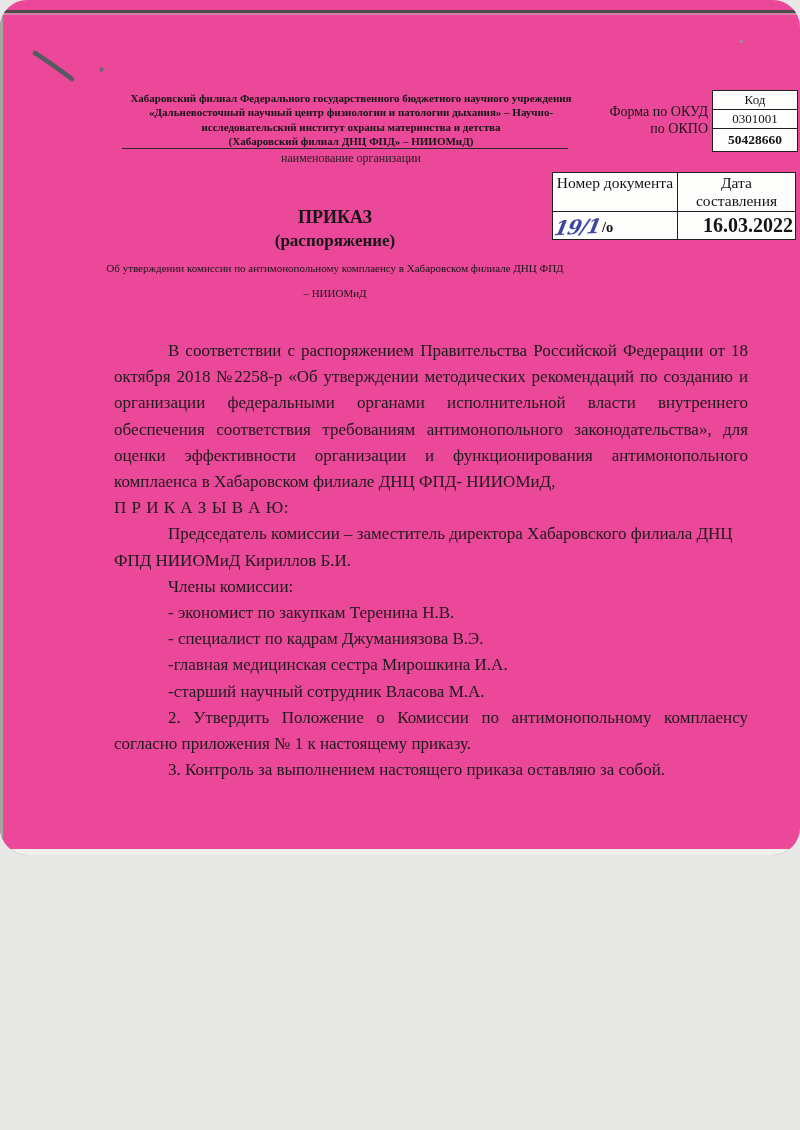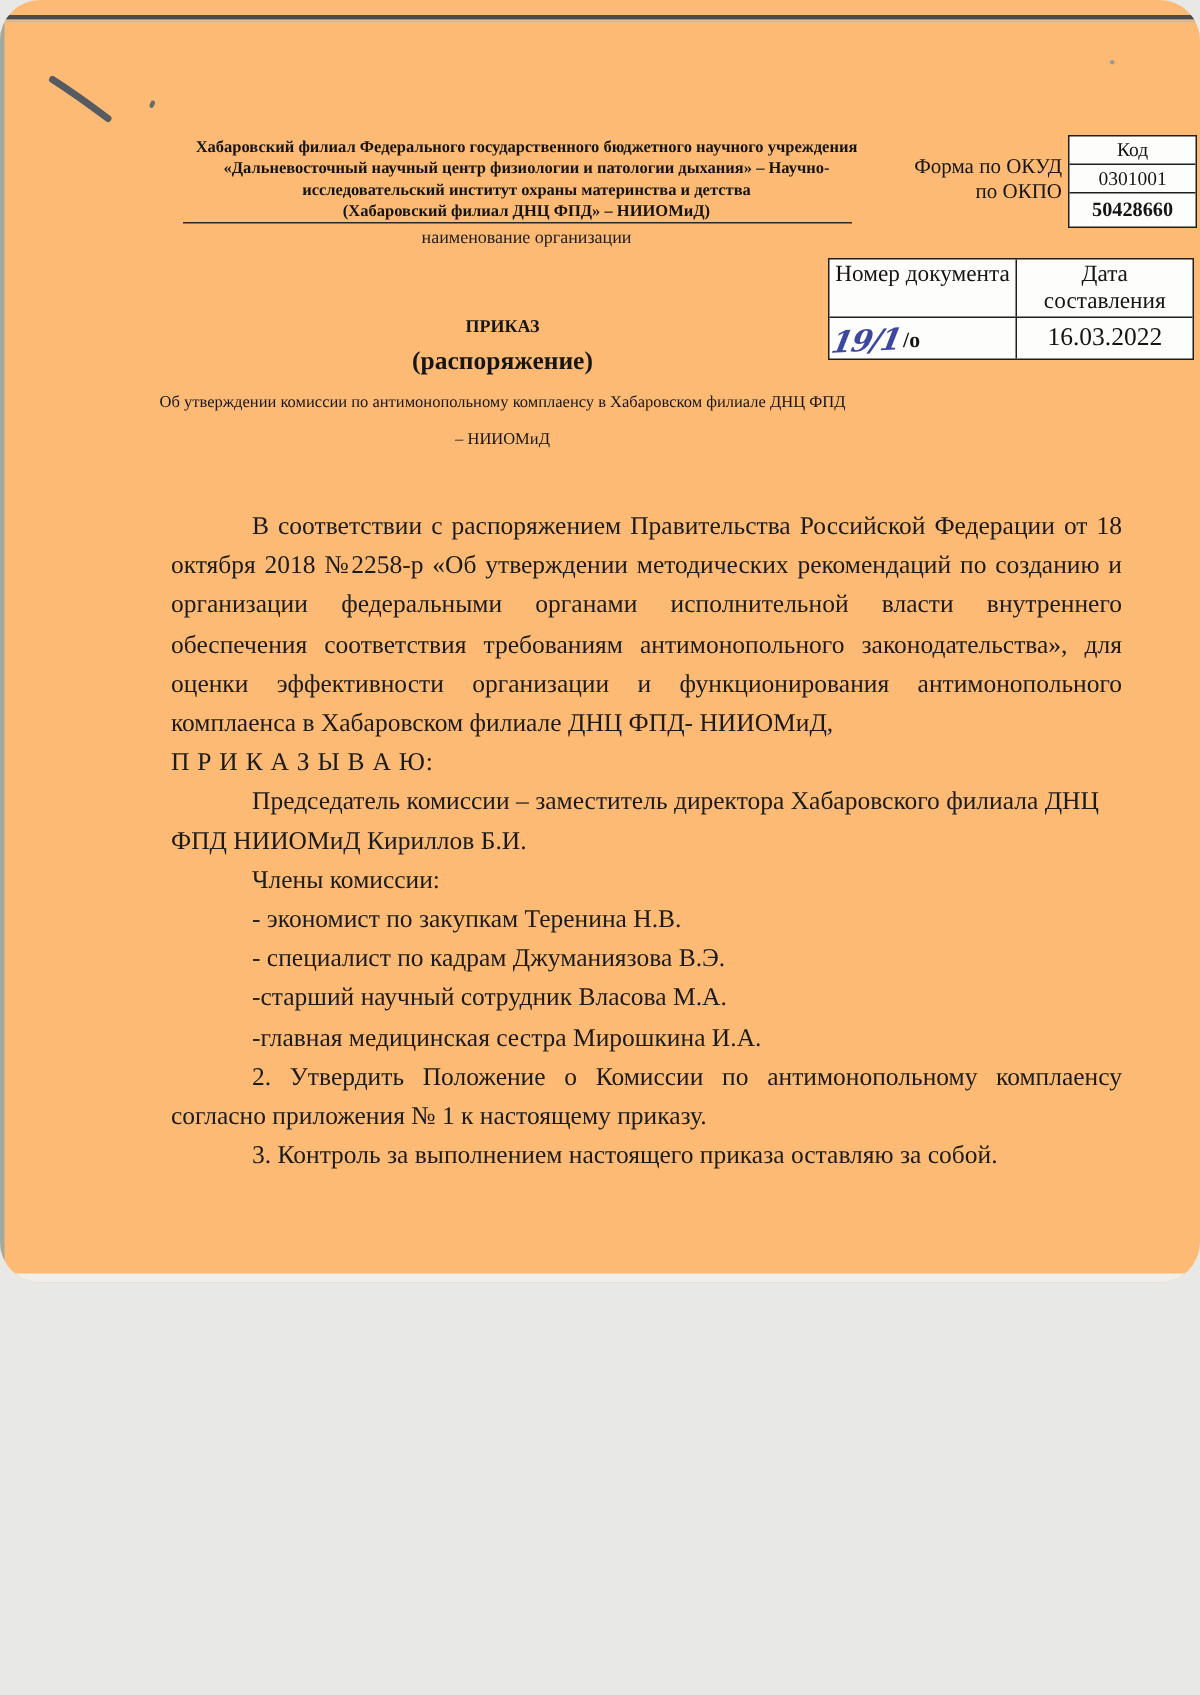--- a/index.html
+++ b/index.html
@@ -3,21 +3,21 @@
 <meta charset="utf-8">
 <style>
   html,body{margin:0;padding:0;}
   body{
     font-family:"Liberation Serif","DejaVu Serif",serif;
     background:#e8e8e6;
   }
   .page{
     position:relative;
     width:800px;height:855px;
-    background:#fdba74;
+    background:#ec4899;
     color:#1d1d1d;
     overflow:hidden;
     border-radius:27px;
   }
   
   .scan-top{position:absolute;left:0;top:10px;width:100%;height:3px;background:#4c4c4e;}
   .scan-top-soft{position:absolute;left:0;top:13px;width:100%;height:2px;background:#b9b9b9;opacity:.5;}
   .scan-left{position:absolute;left:0;top:0;width:3px;height:100%;background:#a4a9a0;}
   .scan-bottom{position:absolute;left:0;bottom:0;width:100%;height:6px;background:#efefec;}
   .pen-mark{position:absolute;left:28px;top:44px;}
@@ -65,25 +65,25 @@
   .doc-val{height:25px;}
   .number-cell{display:flex;align-items:flex-end;padding-left:14px;}
   .handwritten-number{
     font-family:"DejaVu Serif",serif;
     font-style:italic;font-weight:bold;
     color:#3d47a0;font-size:20px;line-height:22px;
     transform:skewX(-14deg) rotate(-3deg);
     letter-spacing:-1px;
   }
   .number-suffix{font-size:14.5px;line-height:22px;font-weight:bold;margin-left:2px;}
-  .date-cell{text-align:center;font-weight:normal;font-size:17px;line-height:24px;}
+  .date-cell{text-align:right;font-weight:bold;font-size:20px;line-height:24px;}
 
   
   .title-block{position:absolute;left:105px;top:207px;width:460px;text-align:center;color:#161616;}
-  .title-main{font-weight:bold;font-size:12px;line-height:21px;}
+  .title-main{font-weight:bold;font-size:18px;line-height:21px;}
   .title-sub{font-weight:bold;font-size:17px;line-height:20px;margin-top:3px;}
   .title-subject{font-size:11px;line-height:24.5px;margin-top:5px;}
 
   
   .body-text{
     position:absolute;left:114px;top:338px;width:634px;
     font-size:17px;line-height:26.2px;color:#1b1b1b;
   }
   .body-text p{margin:0;}
   .indent{text-indent:54px;}
@@ -150,22 +150,22 @@
     <div class="title-subject">Об утверждении комиссии по антимонопольному комплаенсу в Хабаровском филиале ДНЦ ФПД – НИИОМиД</div>
   </div>
 
   <div class="body-text">
     <p class="indent justify">В соответствии с распоряжением Правительства Российской Федерации от 18 октября 2018 №2258-р «Об утверждении методических рекомендаций по созданию и организации федеральными органами исполнительной власти внутреннего обеспечения соответствия требованиям антимонопольного законодательства», для оценки эффективности организации и функционирования антимонопольного комплаенса в Хабаровском филиале ДНЦ ФПД- НИИОМиД,</p>
     <p class="order-word">П Р И К А З Ы В А Ю:</p>
     <p class="indent">Председатель комиссии –  заместитель директора Хабаровского филиала ДНЦ ФПД НИИОМиД Кириллов Б.И.</p>
     <p class="indent">Члены комиссии:</p>
     <p class="indent">- экономист по закупкам Теренина Н.В.</p>
     <p class="indent">- специалист по кадрам Джуманиязова В.Э.</p>
+    <p class="indent">-главная медицинская сестра Мирошкина И.А.</p>
     <p class="indent">-старший научный сотрудник Власова М.А.</p>
-    <p class="indent">-главная медицинская сестра Мирошкина И.А.</p>
     <p class="indent justify">2. Утвердить Положение о Комиссии по антимонопольному комплаенсу согласно приложения № 1 к настоящему приказу.</p>
     <p class="indent">3. Контроль за выполнением настоящего приказа оставляю за собой.</p>
   </div>
 
   <div class="sig-left">
     <div>ДНЦ ФПД - НИИОМиД, д.м.н.</div>
   </div>
   <svg class="sig-scribble" width="82" height="62" viewBox="0 0 82 62">
     <g stroke="#3d47a0" stroke-width="2.4" fill="none" stroke-linecap="round">
       <path d="M6 44 C 12 26, 20 8, 27 6 C 31 5, 29 14, 25 22 C 22 28, 24 31, 30 28"></path>

